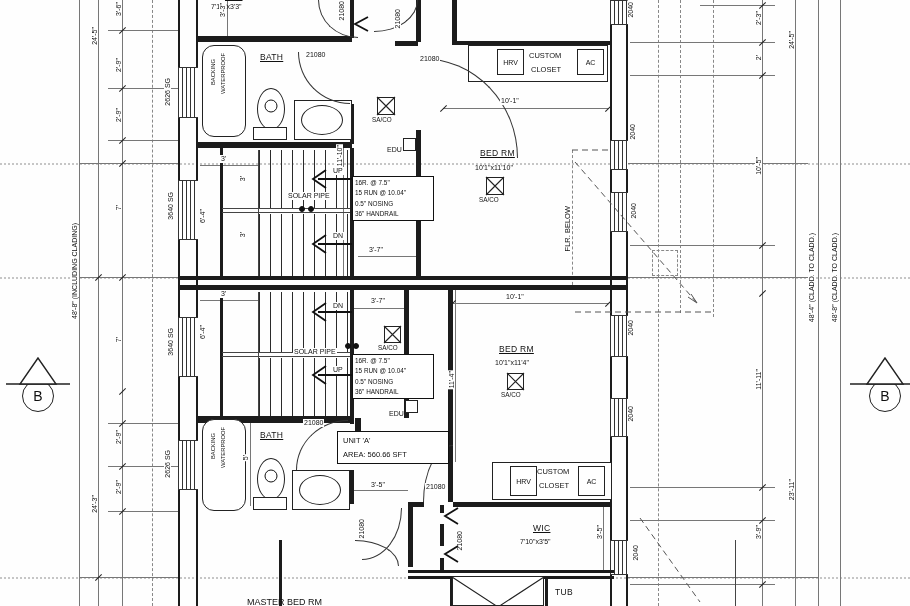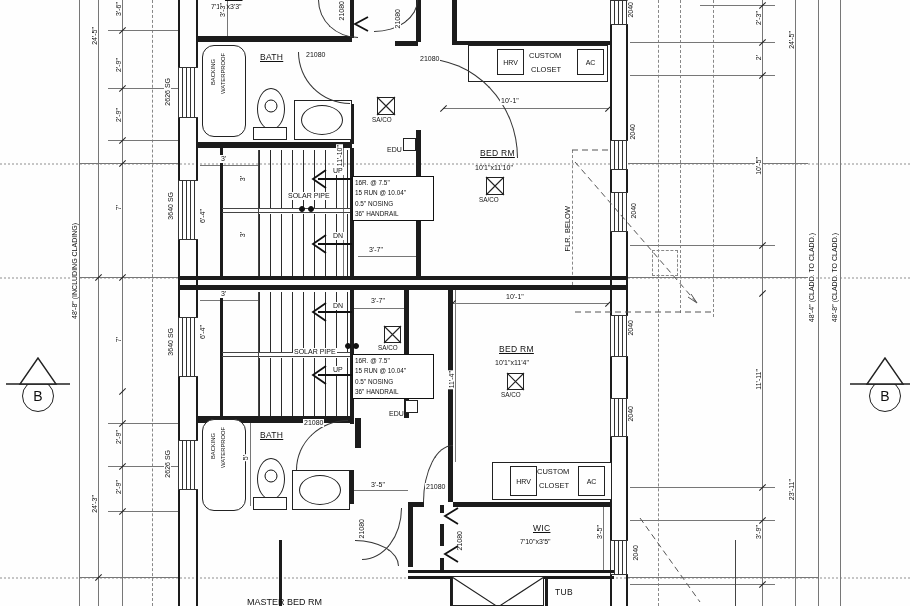--- a/index.html
+++ b/index.html
@@ -224,20 +224,24 @@
     <div>0.5" NOSING</div>
     <div>36" HANDRAIL</div>
   </div>
   <div class="note" style="left:352px;top:354px;width:76px">
     <div>16R. @ 7.5"</div>
     <div>15 RUN @ 10.04"</div>
     <div>0.5" NOSING</div>
     <div>36" HANDRAIL</div>
   </div>
 
+  <div class="note" style="left:337px;top:431px;width:100px;font-size:7.5px;line-height:1.8;padding:2px 5px">
+    <div>UNIT 'A'</div>
+    <div>AREA: 560.66 SFT</div>
+  </div>
 
   <div class="lbl big und nobg" style="left:224px;top:-8px">WIC</div>
   <div class="lbl nobg" style="left:210px;top:3px">7'10"x3'3"</div>
   <div class="lbl rm und nobg" style="left:259px;top:53px">BATH</div>
   <div class="lbl rm und nobg" style="left:479px;top:149px">BED RM</div>
   <div class="lbl nobg" style="left:474px;top:164px">10'1"x11'10"</div>
   <div class="lbl nobg" style="left:528px;top:52px;font-size:7.5px">CUSTOM</div>
   <div class="lbl nobg" style="left:530px;top:66px;font-size:7.5px">CLOSET</div>
   <div class="lbl rm und nobg" style="left:498px;top:345px">BED RM</div>
   <div class="lbl nobg" style="left:494px;top:359px">10'1"x11'4"</div>

